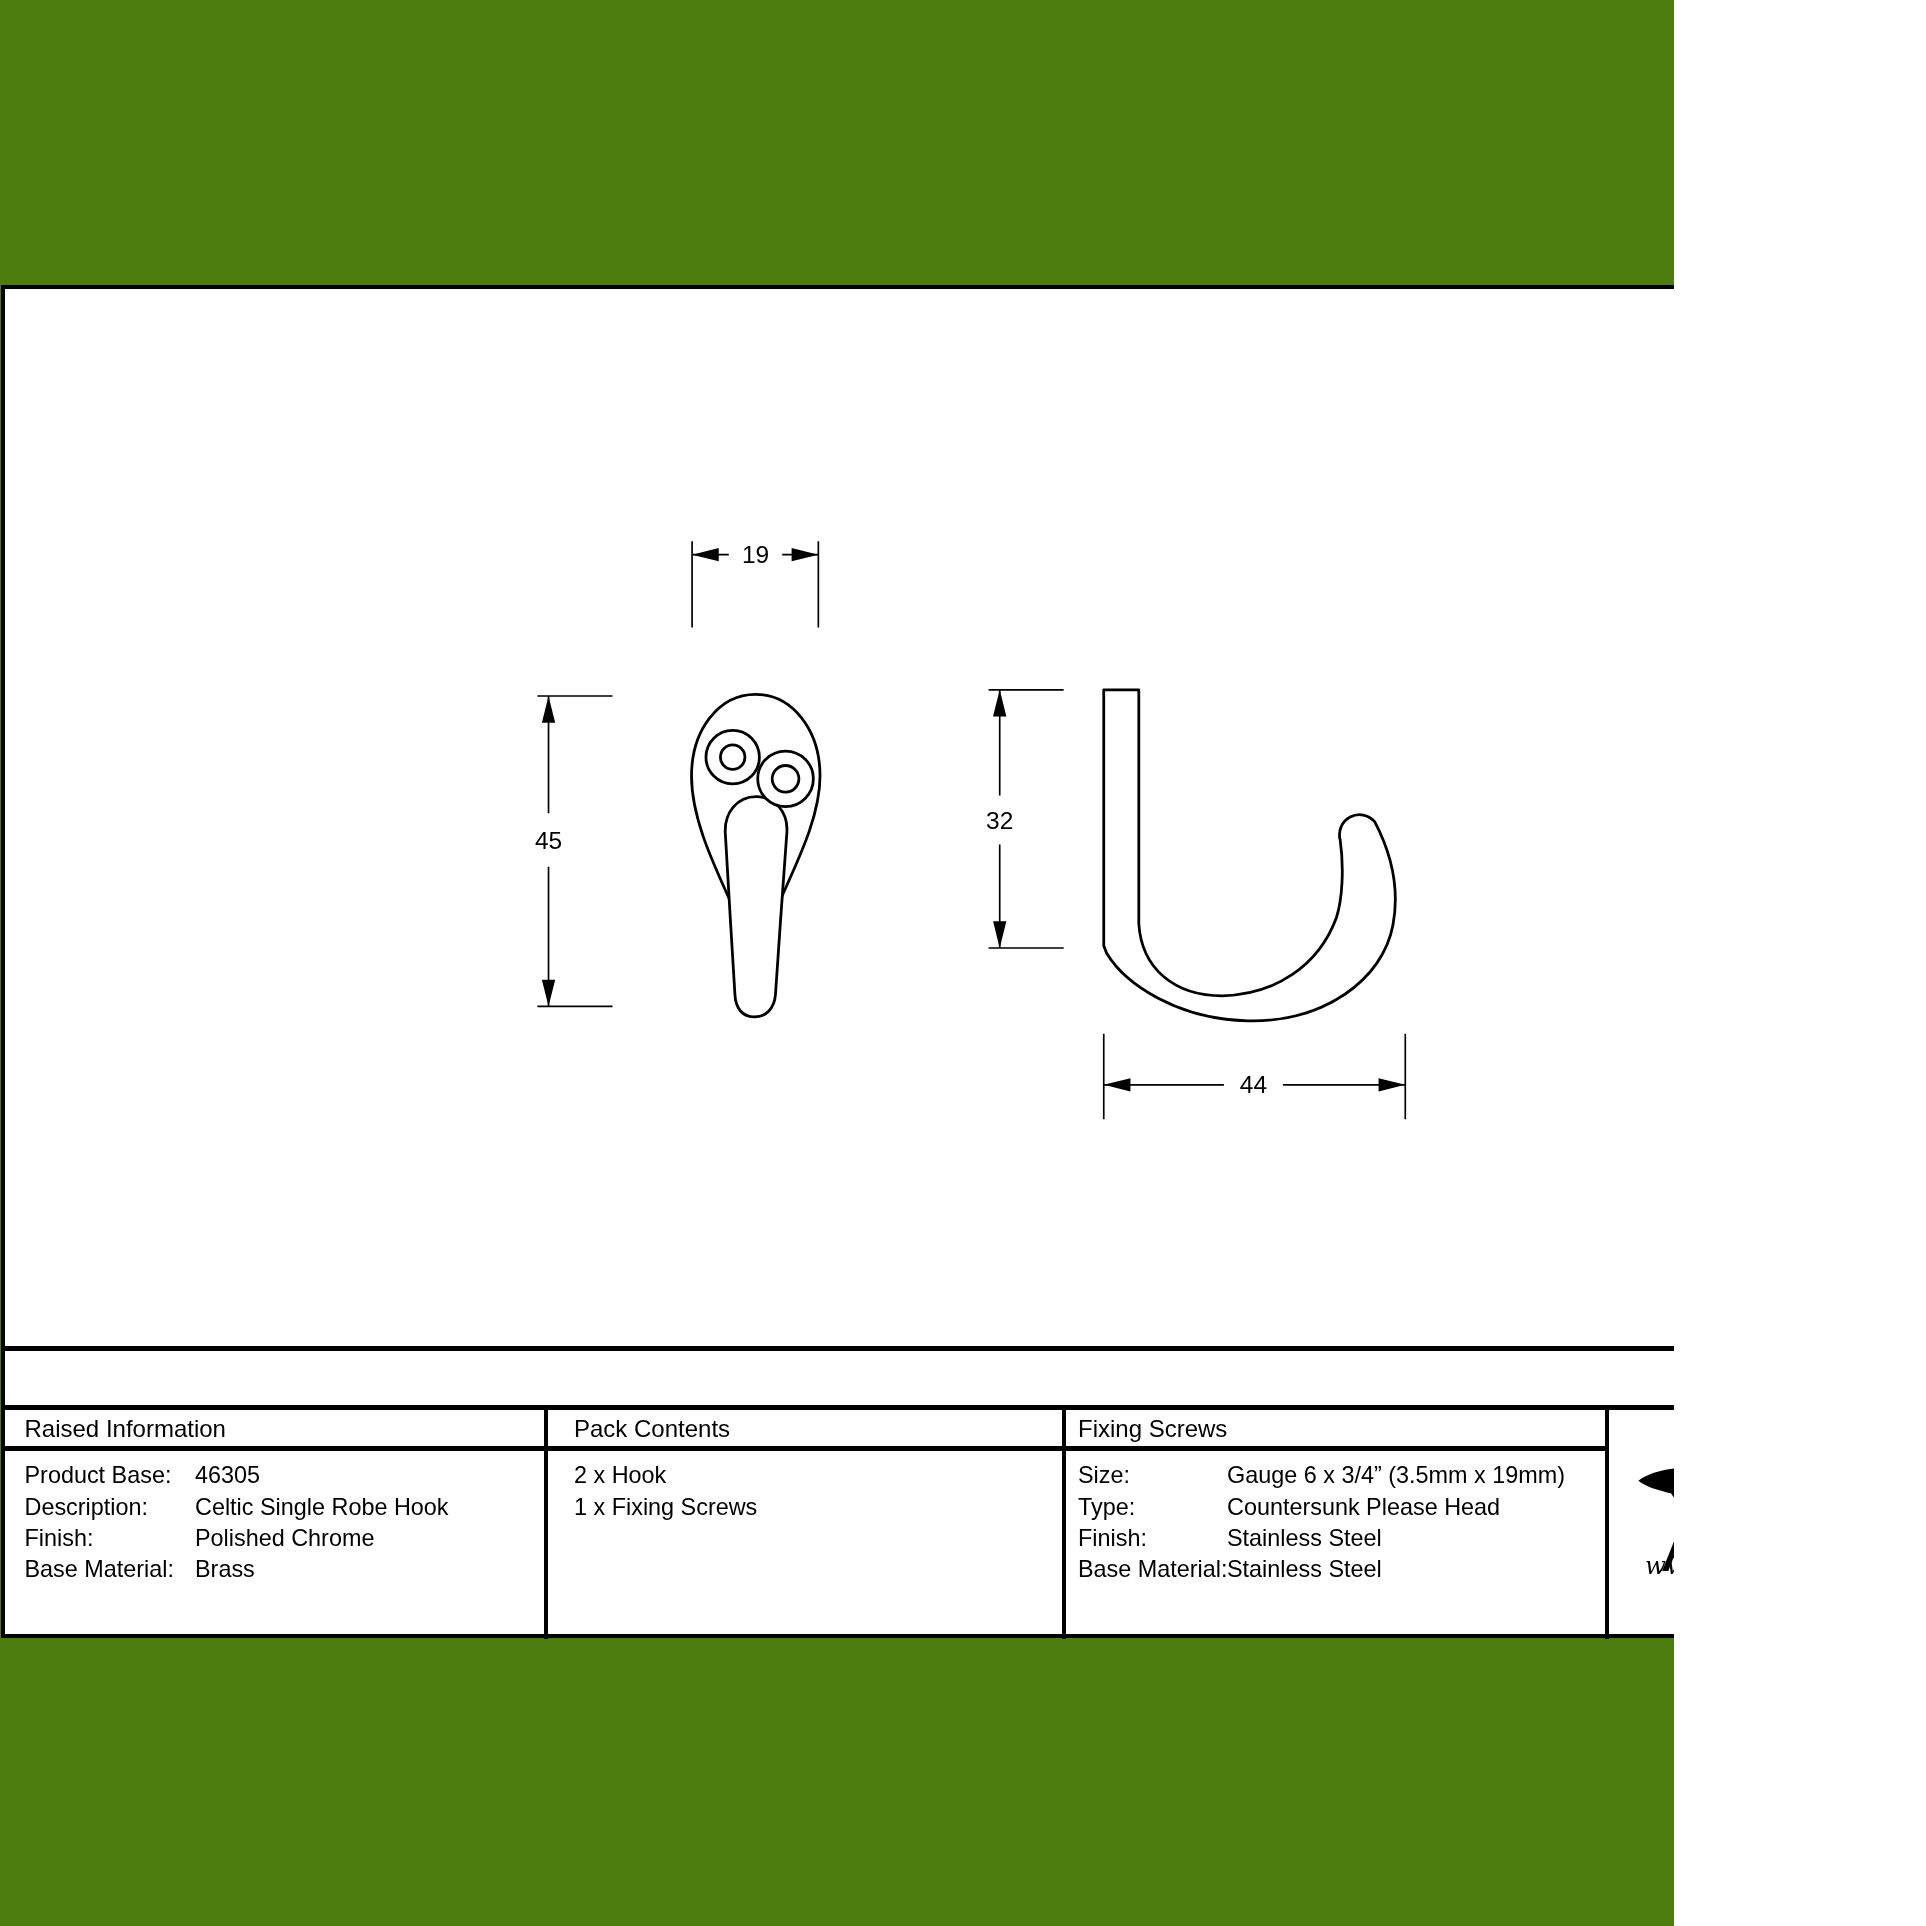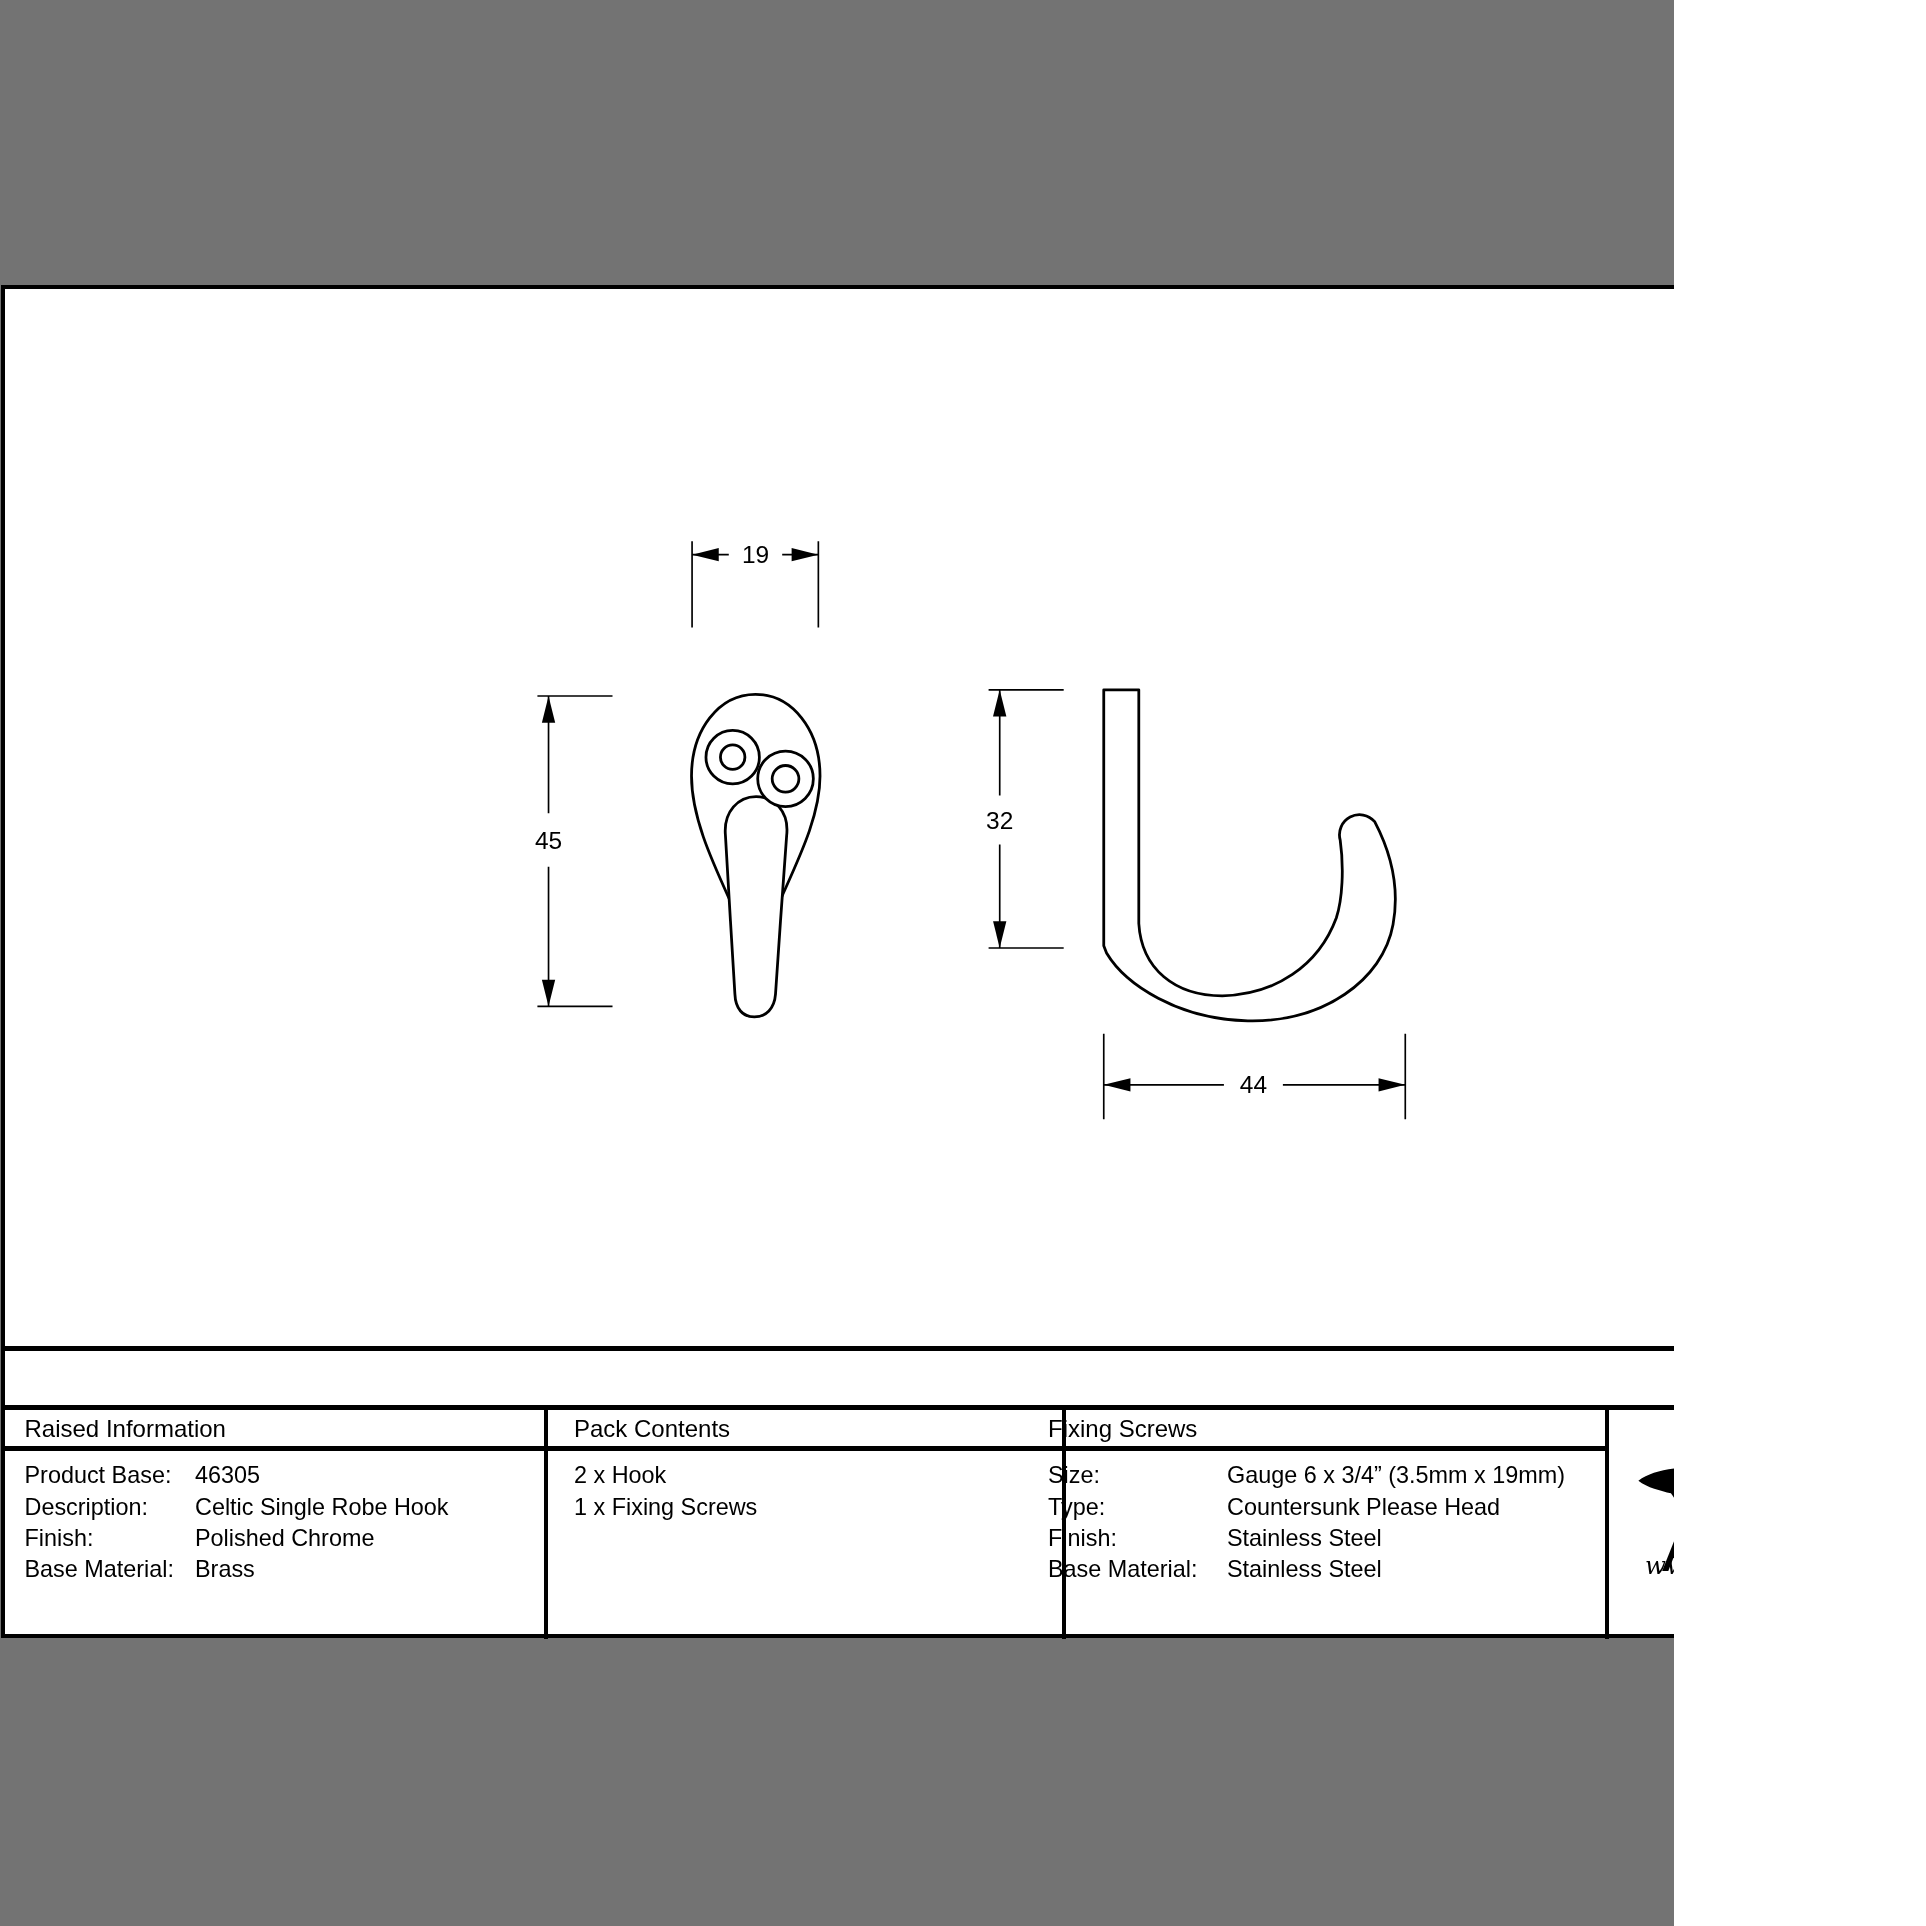--- a/index.html
+++ b/index.html
@@ -1,38 +1,38 @@
 <!DOCTYPE html>
 <html style="font-size:9px"><head>
 <meta charset="utf-8">
 <style>
   html,body{margin:0;padding:0;background:#ffffff;}
   .page{
-    position:relative;width:1674px;height:1926px;background:#737373;
+    position:relative;width:1674px;height:1926px;background:#4d7c0f;
     font-family:"Liberation Sans",sans-serif;color:#000;overflow:hidden;
   }
   .outer-box{
     position:absolute;left:1.1px;top:285px;width:1923px;height:1353px;
     border:4.5px solid #000;box-sizing:border-box;background:#ffffff;
   }
   .drawing-svg{position:absolute;left:0;top:0;width:1926px;height:1926px;pointer-events:none;}
   .outline{fill:#ffffff;stroke:#000000;stroke-width:5;stroke-linejoin:round;}
   .dim{stroke:#000000;stroke-width:3;fill:none;}
   .arrow{fill:#000000;stroke:none;}
   .dimtext{font-family:"Liberation Sans",sans-serif;font-size:44px;fill:#000000;text-anchor:middle;}
   .hline,.vline{position:absolute;background:#000000;}
   .note-text{
     position:absolute;left:24.5px;top:1364px;font-size:23.4px;line-height:31px;white-space:nowrap;
   }
   .cell{position:absolute;font-size:23.4px;line-height:31px;white-space:nowrap;}
   .hdr{font-size:24px;}
   
   .c1l{left:24.5px;} .c1v{left:195px;}
   .c2{left:574px;}
-  .c3l{left:1048px;} .c3v{left:1227px;}
+  .c3l{left:1078px;} .c3v{left:1227px;}
   
   .rowh{top:1413px;}
   .row1{top:1460px;} .row2{top:1492px;} .row3{top:1523px;} .row4{top:1554px;}
   
   .logo-tagline{position:absolute;left:1746px;top:1472px;font-family:"Liberation Serif",serif;font-size:22px;line-height:24.5px;}
   .logo-diamond{position:absolute;left:1834px;top:1474px;font-size:21px;line-height:23.4px;}
   .logo-reg{position:absolute;left:1867px;top:1464px;font-family:"Liberation Serif",serif;font-size:20px;line-height:22px;}
   .logo-brand{position:absolute;left:1662px;top:1482px;font-family:Liberation Sans, sans-serif;font-size:64px;line-height:75px;letter-spacing:5.6px;margin-top:30px;}
   .logo-site{position:absolute;left:1645px;top:1552px;font-family:"DejaVu Serif","Liberation Serif",serif;font-style:italic;font-size:24.5px;line-height:28px;letter-spacing:0.6px;}
   .anvil-icon-svg{position:absolute;left:1636px;top:1463px;width:103px;height:53px;}

